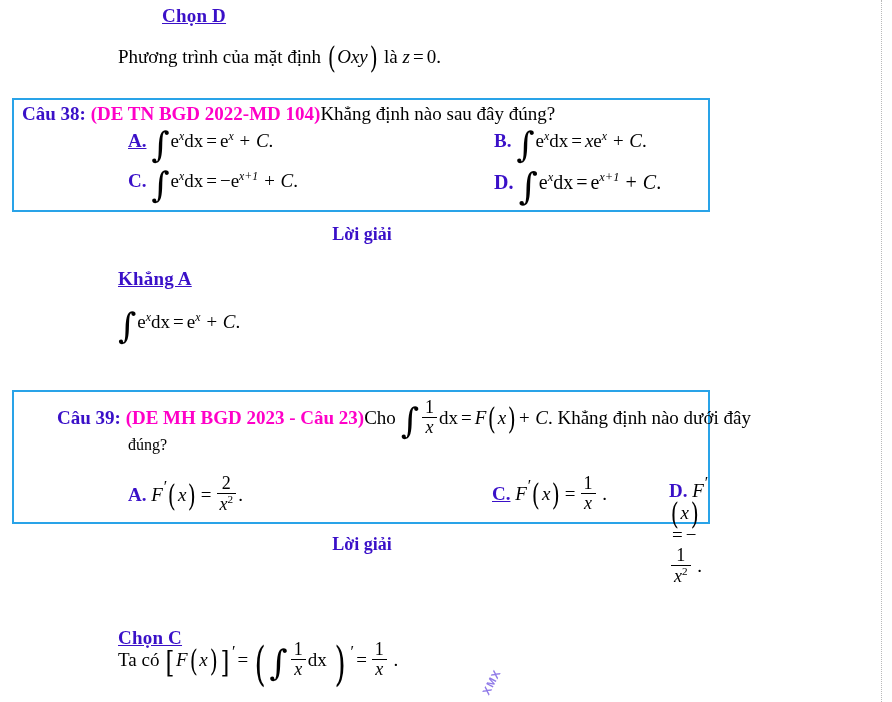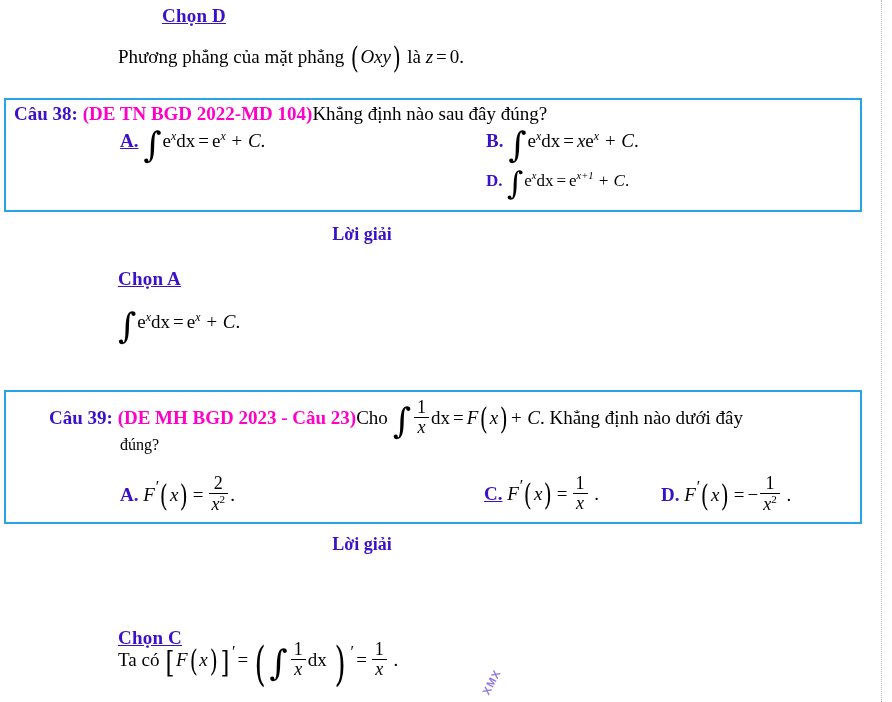--- a/index.html
+++ b/index.html
@@ -50,22 +50,22 @@
     font-size: 18px;
     position: absolute;
     width: 724px;
     left: 0;
     text-align: center;
   }
 
   
   .qbox {
     position: absolute;
-    left: 4px;
-    width: 858px;
+    left: 12px;
+    width: 698px;
     border: 2px solid #29a3e8;
     box-sizing: border-box;
     background: #ffffff;
   }
   .qhead {
     font-size: 19px;
     padding: 3px 0 0 8px;
     white-space: nowrap;
   }
   .q-label {
@@ -163,21 +163,21 @@
 </head>
 <body>
 
 <div class="page-edge-guide"></div>
 
 <div class="line indent-1" style="top:4px;margin-left:44px;">
   <span class="chon">Chọn D</span>
 </div>
 
 <div class="line indent-1" style="top:45px;">
-  <span>Phương phẳng của mặt phẳng</span>
+  <span>Phương trình của mặt định</span>
   <span class="math">
     <span class="paren">(</span><span class="mi">Oxy</span><span class="paren">)</span>
   </span>
   <span>là</span>
   <span class="math">
     <span class="mi">z</span><span class="mo">=</span><span>0</span></span><span>.</span>
 </div>
 
 <div class="qbox" style="top:98px; height:114px;">
   <div class="qhead">
@@ -188,33 +188,37 @@
   <div style="position:absolute; left:114px; top:30px; font-size:19px;">
     <span class="opt-label correct">A.</span>
     <span class="math"><span class="intg">∫</span><span>e</span><span class="sup">x</span><span style="font-style:normal">dx</span><span class="mo">=</span><span>e</span><span class="sup">x</span>&nbsp;<span class="mi">+ C</span><span>.</span></span>
   </div>
 
   <div style="position:absolute; left:480px; top:30px; font-size:19px;">
     <span class="opt-label">B.</span>
     <span class="math"><span class="intg">∫</span><span>e</span><span class="sup">x</span><span style="font-style:normal">dx</span><span class="mo">=</span><span class="mi">x</span><span>e</span><span class="sup">x</span>&nbsp;<span class="mi">+ C</span><span>.</span></span>
   </div>
 
-
-  <div style="position:absolute; left:480px; top:70px; font-size:17px;">
+  <div style="position:absolute; left:114px; top:70px; font-size:19px;">
+    <span class="opt-label">C.</span>
+    <span class="math"><span class="intg">∫</span><span>e</span><span class="sup">x</span><span style="font-style:normal">dx</span><span class="mo">=</span><span>−</span><span>e</span><span class="sup">x+1</span>&nbsp;<span class="mi">+ C</span><span>.</span></span>
+  </div>
+
+  <div style="position:absolute; left:480px; top:70px; font-size:20px;">
     <span class="opt-label">D.</span>
     <span class="math"><span class="intg">∫</span><span>e</span><span class="sup">x</span><span style="font-style:normal">dx</span><span class="mo">=</span><span>e</span><span class="sup">x+1</span>&nbsp;<span class="mi">+ C</span><span>.</span></span>
   </div>
 </div>
 
 <div class="loigiai" style="top:224px;">
   <span>Lời giải</span>
 </div>
 
 <div class="line indent-1" style="top:267px;">
-  <span class="chon">Chọn A</span>
+  <span class="chon">Khẳng A</span>
 </div>
 
 <div class="line indent-1" style="top:310px;">
   <span class="math"><span class="intg">∫</span><span>e</span><span class="sup">x</span><span>dx</span><span class="mo">=</span><span>e</span><span class="sup">x</span>&nbsp;<span class="mi">+ C</span><span>.</span></span>
 </div>
 
 <div class="qbox" style="top:390px; height:134px;">
   <div class="qhead" style="padding-top:6px;padding-left:43px;">
     <span class="q-label">Câu 39:</span>
     <span class="q-source">(DE MH BGD 2023 - Câu 23)</span><span class="q-stem">Cho</span>

